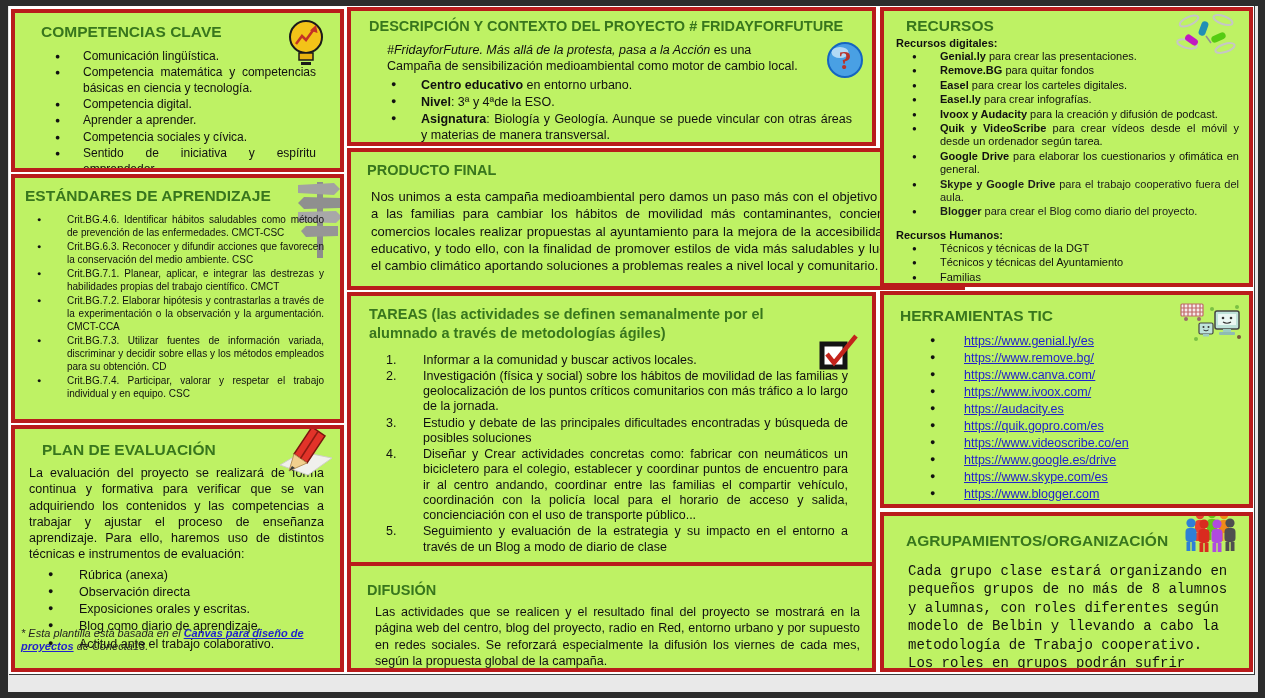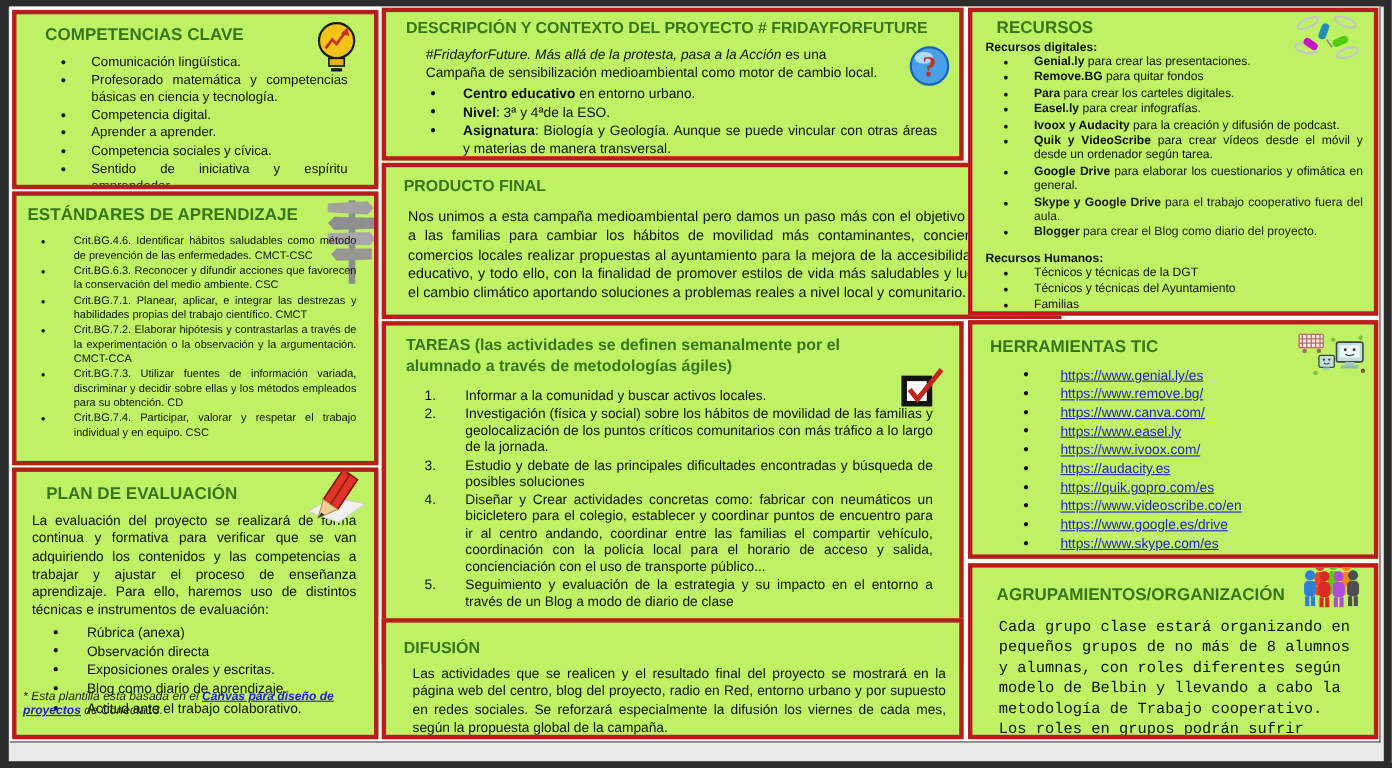--- a/index.html
+++ b/index.html
@@ -93,21 +93,21 @@
       <svg width="46" height="52" viewBox="0 0 46 52">
         <circle cx="22" cy="20" r="16" fill="#f3c318" stroke="#1a1a1a" stroke-width="2"></circle>
         <rect x="15" y="36" width="14" height="7" fill="#e8b210" stroke="#1a1a1a" stroke-width="1.5"></rect>
         <rect x="17" y="45" width="10" height="3" fill="#1a1a1a"></rect>
         <path d="M12 27 L18 19 L22 23 L30 12" stroke="#c43225" stroke-width="2.5" fill="none"></path>
         <polygon points="32,8 33.5,16 26,13.5" fill="#c43225"></polygon>
       </svg>
     </span>
     <ul class="dots jst">
           <li>Comunicación lingüística.</li>
-          <li>Profesorado matemática y competencias básicas en ciencia y tecnología.</li>
+          <li>Competencia matemática y competencias básicas en ciencia y tecnología.</li>
           <li>Competencia digital.</li>
           <li>Aprender a aprender.</li>
           <li>Competencia sociales y cívica.</li>
           <li>Sentido de iniciativa y espíritu emprendedor</li>
         </ul>
   </section>
 
   <section class="box box-est" style="left:2px;top:168px;width:333px;height:249px;">
     <h2 class="bh">ESTÁNDARES DE APRENDIZAJE</h2>
     <span class="icon" style="right:-6px;top:2px;">
@@ -218,21 +218,21 @@
           <rect x="13" y="20" width="7" height="14" rx="3.5" fill="#c218c2" transform="rotate(-55 16.5 27)"></rect>
           <rect x="40" y="17" width="7" height="15" rx="3.5" fill="#55cc12" transform="rotate(65 43.5 24.5)"></rect>
           <line x1="31" y1="23" x2="36" y2="30" stroke="#909090" stroke-width="1.5"></line>
         </g>
       </svg>
     </span>
     <p class="lbl">Recursos digitales:</p>
     <ul class="dots jst">
           <li><b>Genial.ly</b> para crear las presentaciones.</li>
           <li><b>Remove.BG</b> para quitar fondos</li>
-          <li><b>Para</b> para crear los carteles digitales.</li>
+          <li><b>Easel</b> para crear los carteles digitales.</li>
           <li><b>Easel.ly</b> para crear infografías.</li>
           <li><b>Ivoox y Audacity</b> para la creación y difusión de podcast.</li>
           <li><b>Quik y VideoScribe</b> para crear vídeos desde el móvil y desde un ordenador según tarea.</li>
           <li><b>Google Drive</b> para elaborar los cuestionarios y ofimática en general.</li>
           <li class="alt-font"><b>Skype y Google Drive</b> para el trabajo cooperativo fuera del aula.</li>
           <li class="alt-font"><b>Blogger</b> para crear el Blog como diario del proyecto.</li>
         </ul>
     <p class="lbl lbl2" style="font-weight:bold;">Recursos Humanos:</p>
     <ul class="dots">
           <li>Técnicos  y técnicas de la DGT</li>
@@ -271,21 +271,20 @@
         <circle cx="33" cy="10" r="2" fill="#7ac143"></circle>
             <circle cx="58" cy="8" r="2" fill="#7ac143"></circle>
         <circle cx="17" cy="40" r="2" fill="#7ac143"></circle>
             <circle cx="60" cy="38" r="2" fill="#7a5a3a"></circle>
       </svg>
     </span>
     <ul class="dots">
           <li><a class="doclink" href="#">https://www.genial.ly/es</a></li>
           <li><a class="doclink" href="#">https://www.remove.bg/</a></li>
           <li><a class="doclink" href="#">https://www.canva.com/</a></li>
-          <li><a class="doclink" href="#">https://www.easel.ly</a></li>
           <li><a class="doclink" href="#">https://www.ivoox.com/</a></li>
           <li><a class="doclink" href="#">https://audacity.es</a></li>
           <li><a class="doclink" href="#">https://quik.gopro.com/es</a></li>
           <li><a class="doclink" href="#">https://www.videoscribe.co/en</a></li>
           <li><a class="doclink" href="#">https://www.google.es/drive</a></li>
           <li><a class="doclink" href="#">https://www.skype.com/es</a></li>
           <li><a class="doclink" href="#">https://www.blogger.com</a></li>
         </ul>
   </section>
 

